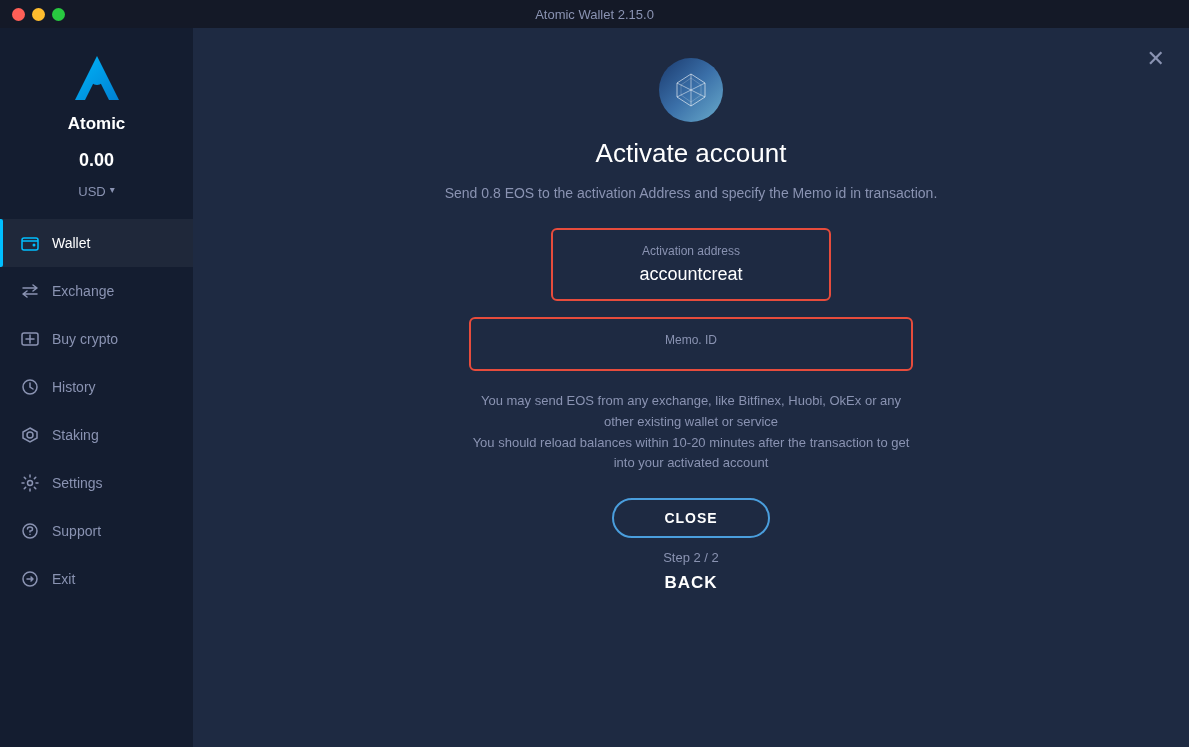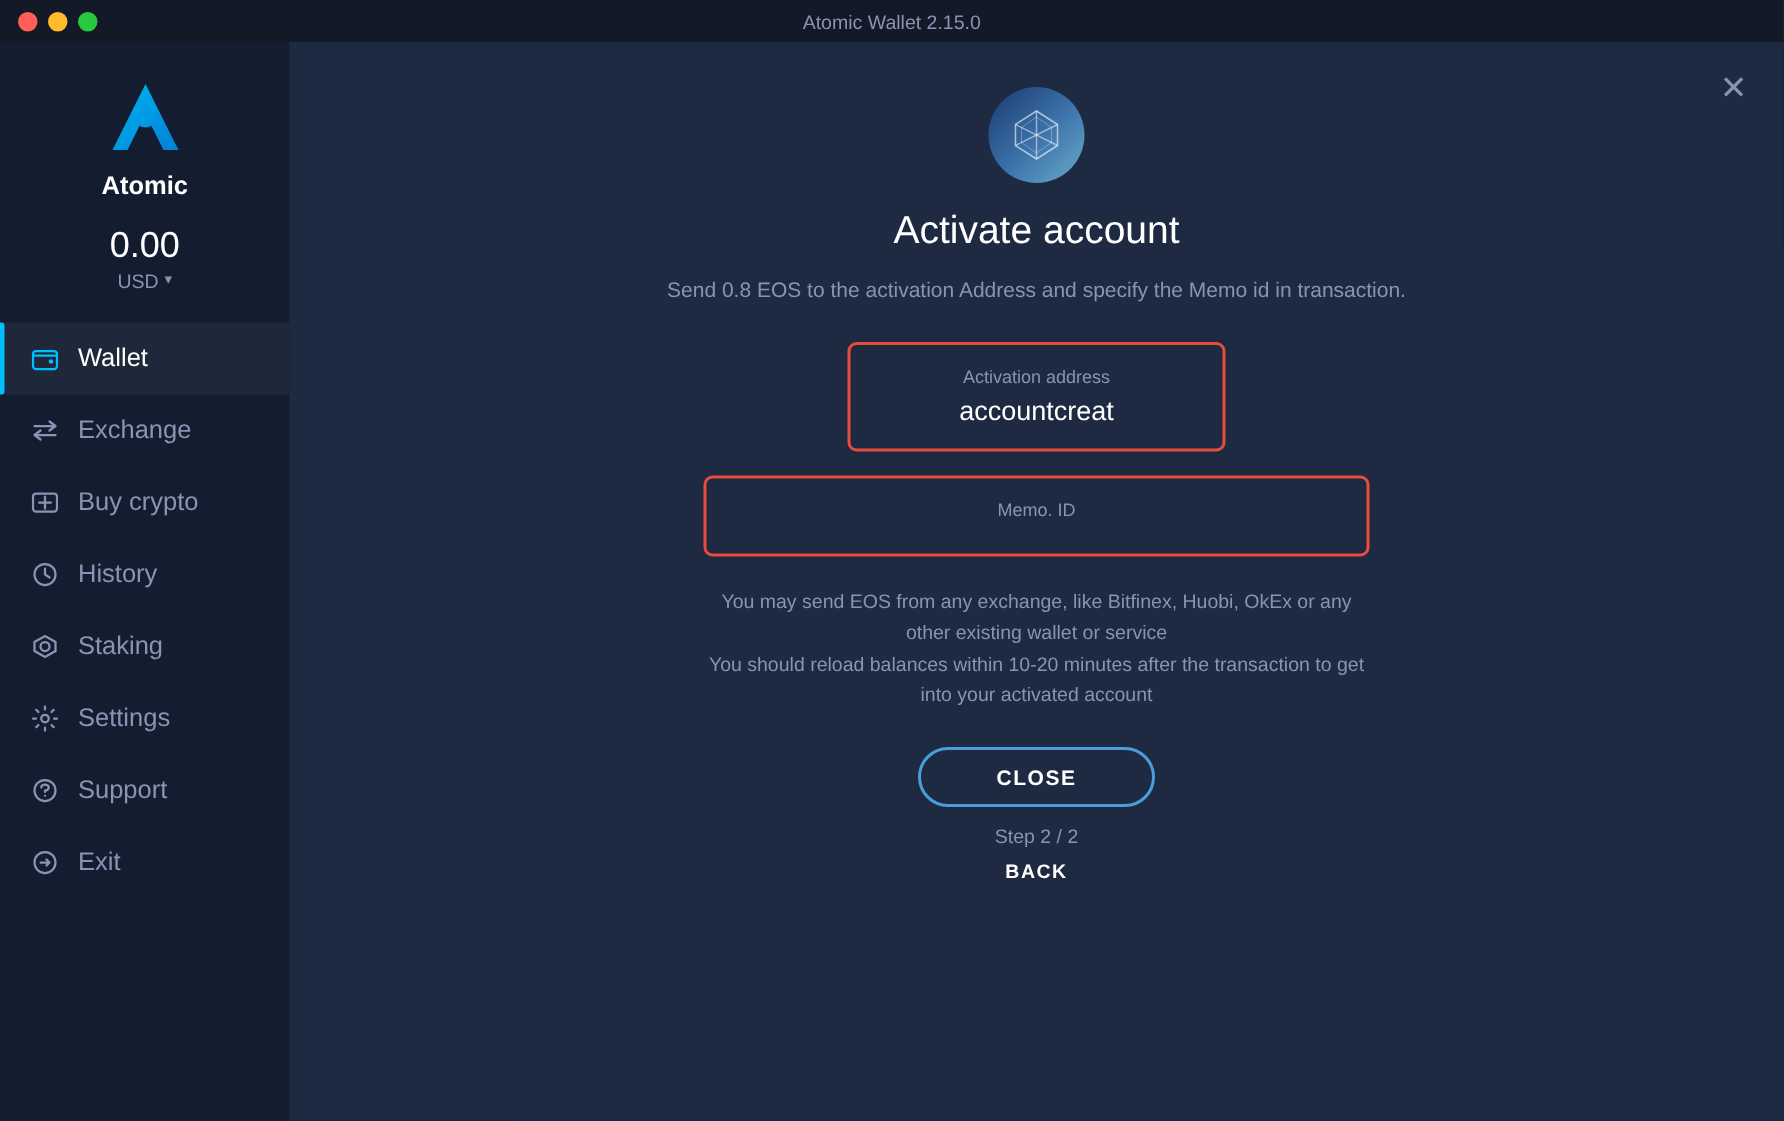--- a/index.html
+++ b/index.html
@@ -80,23 +80,23 @@
     }
 
     .logo-name {
       color: #ffffff;
       font-size: 17px;
       font-weight: 600;
     }
 
     .balance {
       color: #ffffff;
-      font-size: 24px;
-      font-weight: 400;
-      margin-bottom: 2px;
+      font-size: 18px;
+      font-weight: 700;
+      margin-bottom: 13px;
     }
 
     .currency-selector {
       display: flex;
       gap: 4px;
       color: #8a93b2;
       font-size: 13px;
       cursor: pointer;
       margin-bottom: 20px;
     }
@@ -109,21 +109,21 @@
     .nav-items {
       width: 100%;
     }
 
     .nav-item {
       display: flex;
       align-items: center;
       gap: 12px;
       padding: 14px 20px;
       color: #8a93b2;
-      font-size: 17px;
+      font-size: 14px;
       cursor: pointer;
       transition: background 0.2s;
       position: relative;
     }
 
     .nav-item.active {
       color: #ffffff;
       background: rgba(255,255,255,0.05);
     }
 
@@ -200,21 +200,21 @@
       text-align: center;
       max-width: 520px;
       margin-bottom: 24px;
       line-height: 1.5;
     }
 
     .info-box {
       border: 2px solid #e74c3c;
       border-radius: 6px;
       padding: 14px 20px;
-      width: 252px;
+      width: 280px;
       text-align: center;
       margin-bottom: 16px;
     }
 
     .info-box-label {
       color: #8a93b2;
       font-size: 12px;
       margin-bottom: 6px;
     }
 
@@ -271,21 +271,21 @@
     }
 
     .step-indicator {
       color: #8a93b2;
       font-size: 13px;
       margin-bottom: 8px;
     }
 
     .back-link {
       color: #ffffff;
-      font-size: 13px;
+      font-size: 17px;
       font-weight: 600;
       cursor: pointer;
       letter-spacing: 1px;
     }
   </style>
 </head>
 <body>
 
 <div class="title-bar">
   <div class="traffic-lights">

